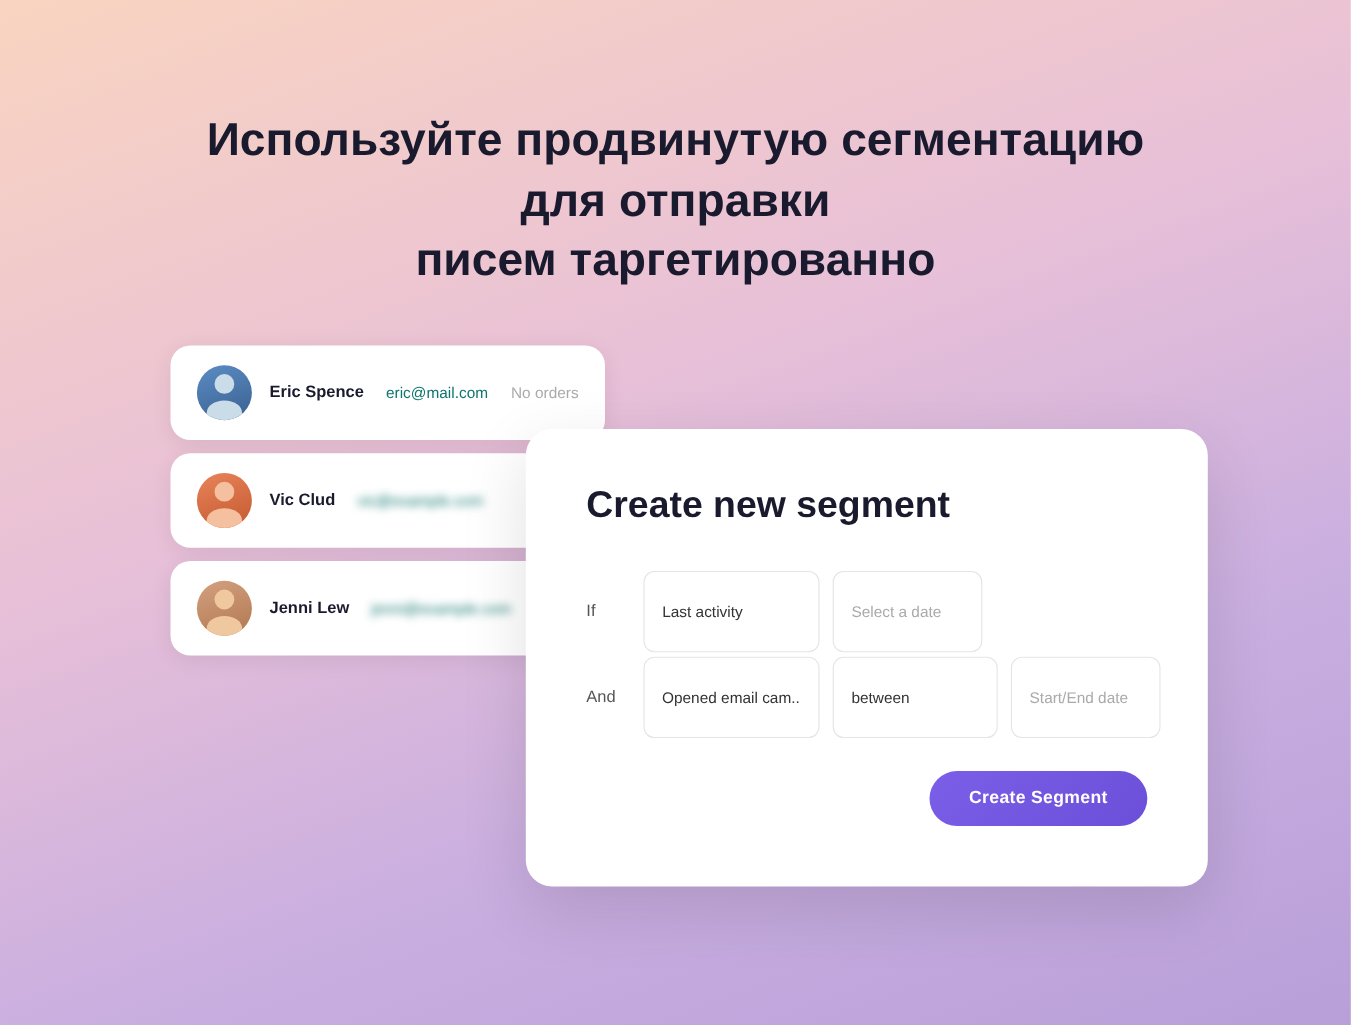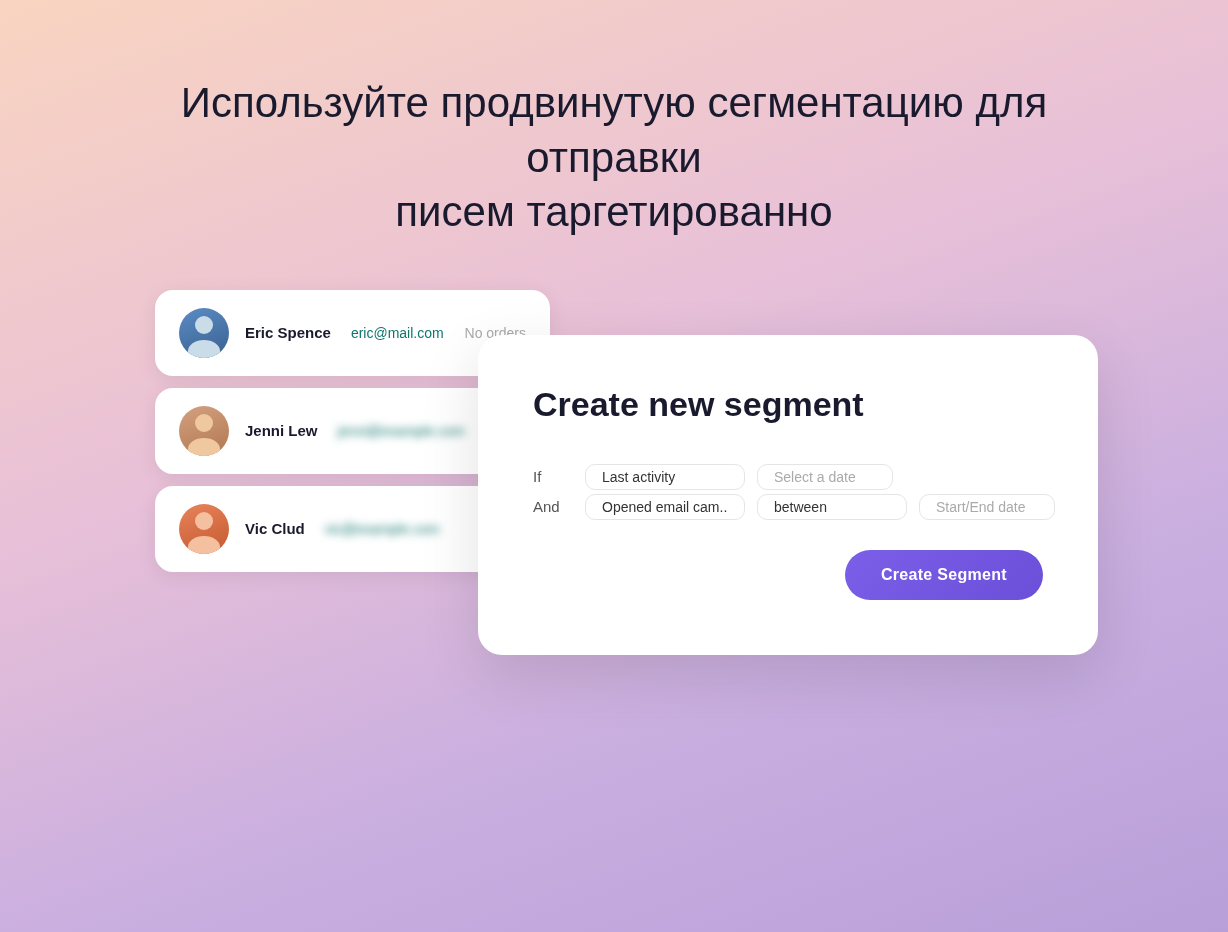--- a/index.html
+++ b/index.html
@@ -8,24 +8,24 @@
       width: 1228px;
       height: 932px;
       overflow: hidden;
       font-family: -apple-system, BlinkMacSystemFont, 'Segoe UI', sans-serif;
       background: linear-gradient(160deg, #f9d4c0 0%, #e8c0d8 40%, #c9aee0 70%, #b89fd8 100%);
       position: relative;
     }
 
     .page-title {
       text-align: center;
-      padding-top: 76px;
+      padding-top: 100px;
       padding-bottom: 50px;
       font-size: 42px;
-      font-weight: 400;
+      font-weight: 700;
       color: #1a1a2e;
       line-height: 1.3;
       max-width: 900px;
       margin: 0 auto;
     }
 
     .content-area {
       position: relative;
       width: 100%;
       height: calc(100% - 280px);
@@ -87,21 +87,21 @@
     .contact-status {
       font-size: 14px;
       color: #aaa;
       margin-left: auto;
     }
 
     
     .segment-modal {
       position: absolute;
       right: 130px;
-      top: 45px;
+      top: 76px;
       width: 620px;
       background: white;
       border-radius: 24px;
       padding: 50px 55px 55px;
       box-shadow: 0 20px 60px rgba(0,0,0,0.12);
       z-index: 2;
     }
 
     .modal-title {
       font-size: 34px;
@@ -120,21 +120,21 @@
     .filter-label {
       font-size: 15px;
       color: #555;
       width: 40px;
       flex-shrink: 0;
     }
 
     .filter-input {
       border: 1.5px solid #e5e5e5;
       border-radius: 10px;
-      padding: 4px 16px;
+      padding: 28px 16px;
       font-size: 14px;
       color: #333;
       background: white;
       cursor: pointer;
       outline: none;
     }
 
     .filter-input-lg {
       width: 160px;
     }
@@ -281,35 +281,35 @@
     <div class="contact-card">
       <div class="avatar person-eric"></div>
       <div class="contact-info">
         <span class="contact-name">Eric Spence</span>
         <span class="contact-email">eric@mail.com</span>
         <span class="contact-status">No orders</span>
       </div>
     </div>
 
     <div class="contact-card">
+      <div class="avatar person-vic"></div>
+      <div class="contact-info">
+        <span class="contact-name">Vic Clud</span>
+        <span class="contact-email email-blur">vic@example.com</span>
+      </div>
+    </div>
+
+    <div class="contact-card">
       <div class="avatar person-jenni"></div>
       <div class="contact-info">
         <span class="contact-name">Jenni Lew</span>
         <span class="contact-email email-blur">jenni@example.com</span>
       </div>
     </div>
 
-    <div class="contact-card">
-      <div class="avatar person-vic"></div>
-      <div class="contact-info">
-        <span class="contact-name">Vic Clud</span>
-        <span class="contact-email email-blur">vic@example.com</span>
-      </div>
-    </div>
-
   </div>
 
   <div class="segment-modal">
     <h2 class="modal-title">Create new segment</h2>
 
     <div class="filter-row">
       <span class="filter-label">If</span>
       <input class="filter-input filter-input-lg" type="text" readonly="" value="Last activity" style="">
       <input class="filter-input filter-input-date" type="text" readonly="" value="Select a date" style="">
     </div>

